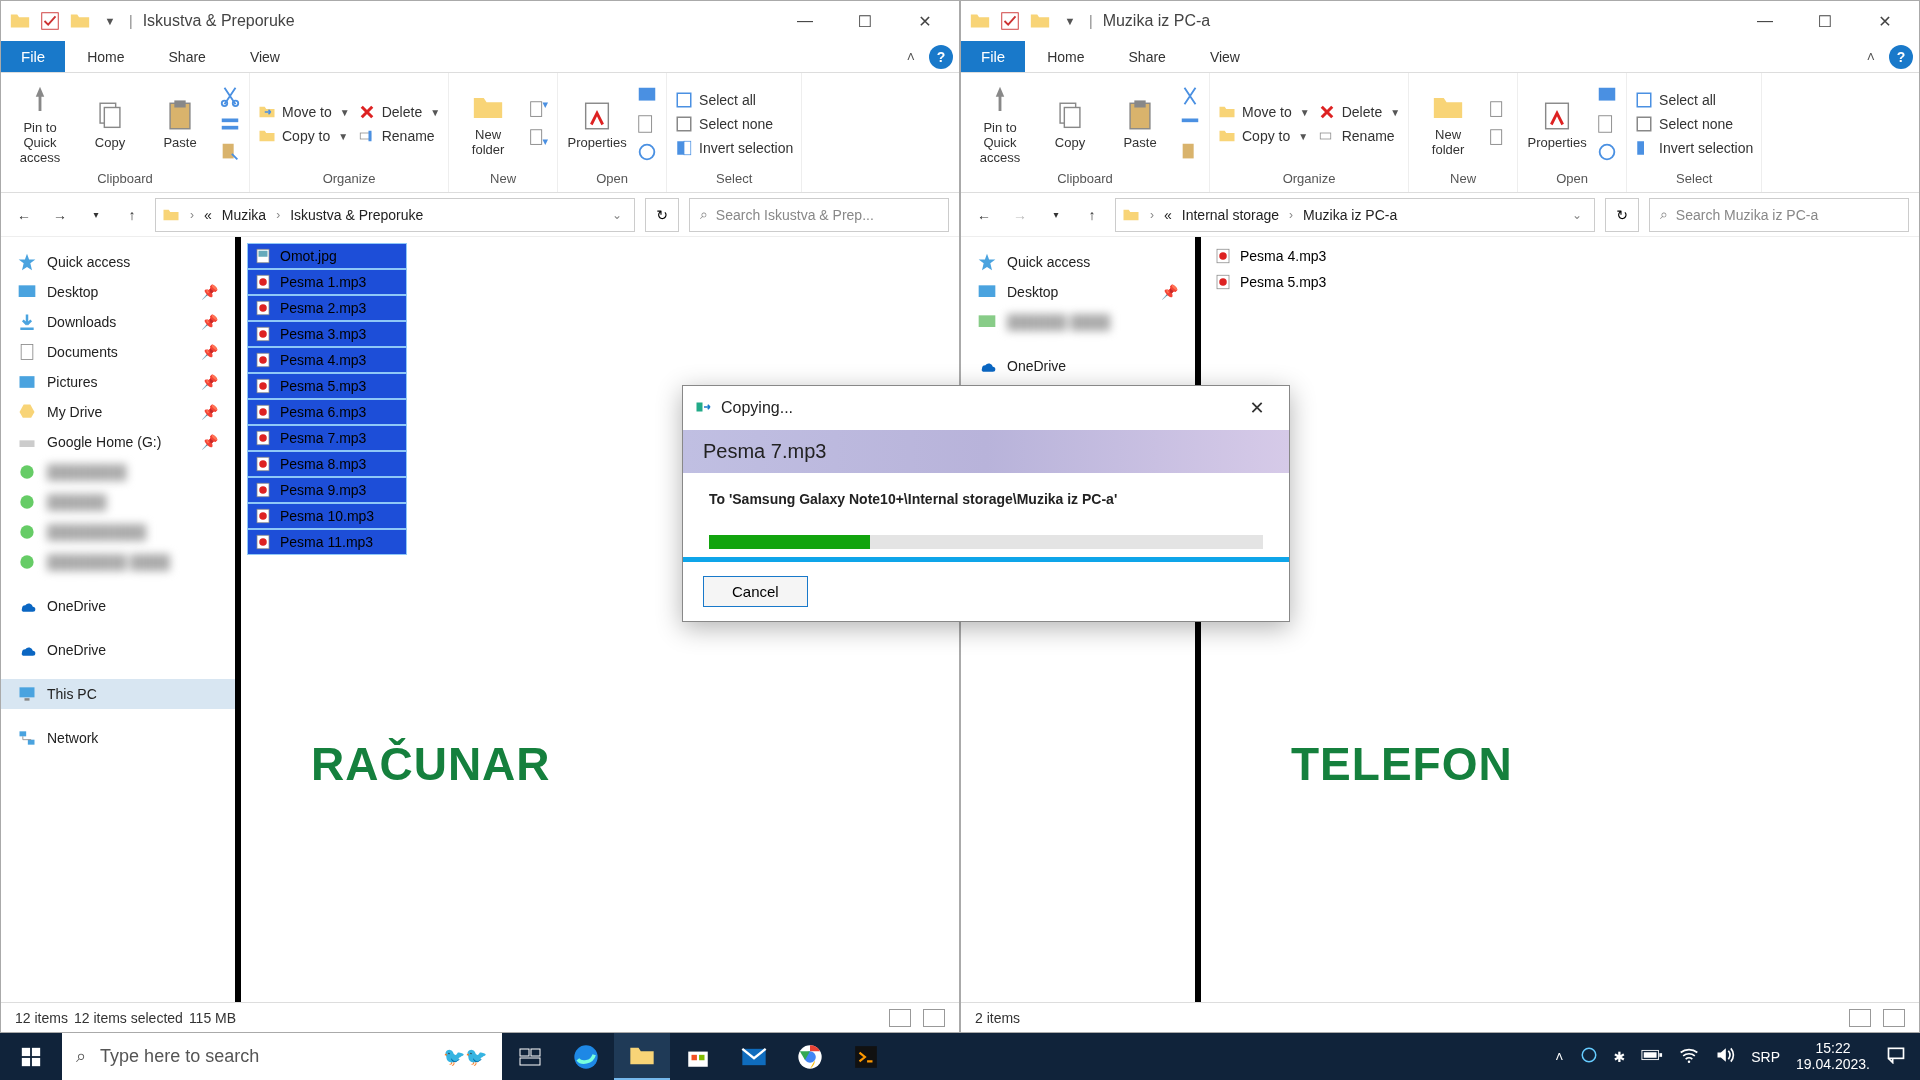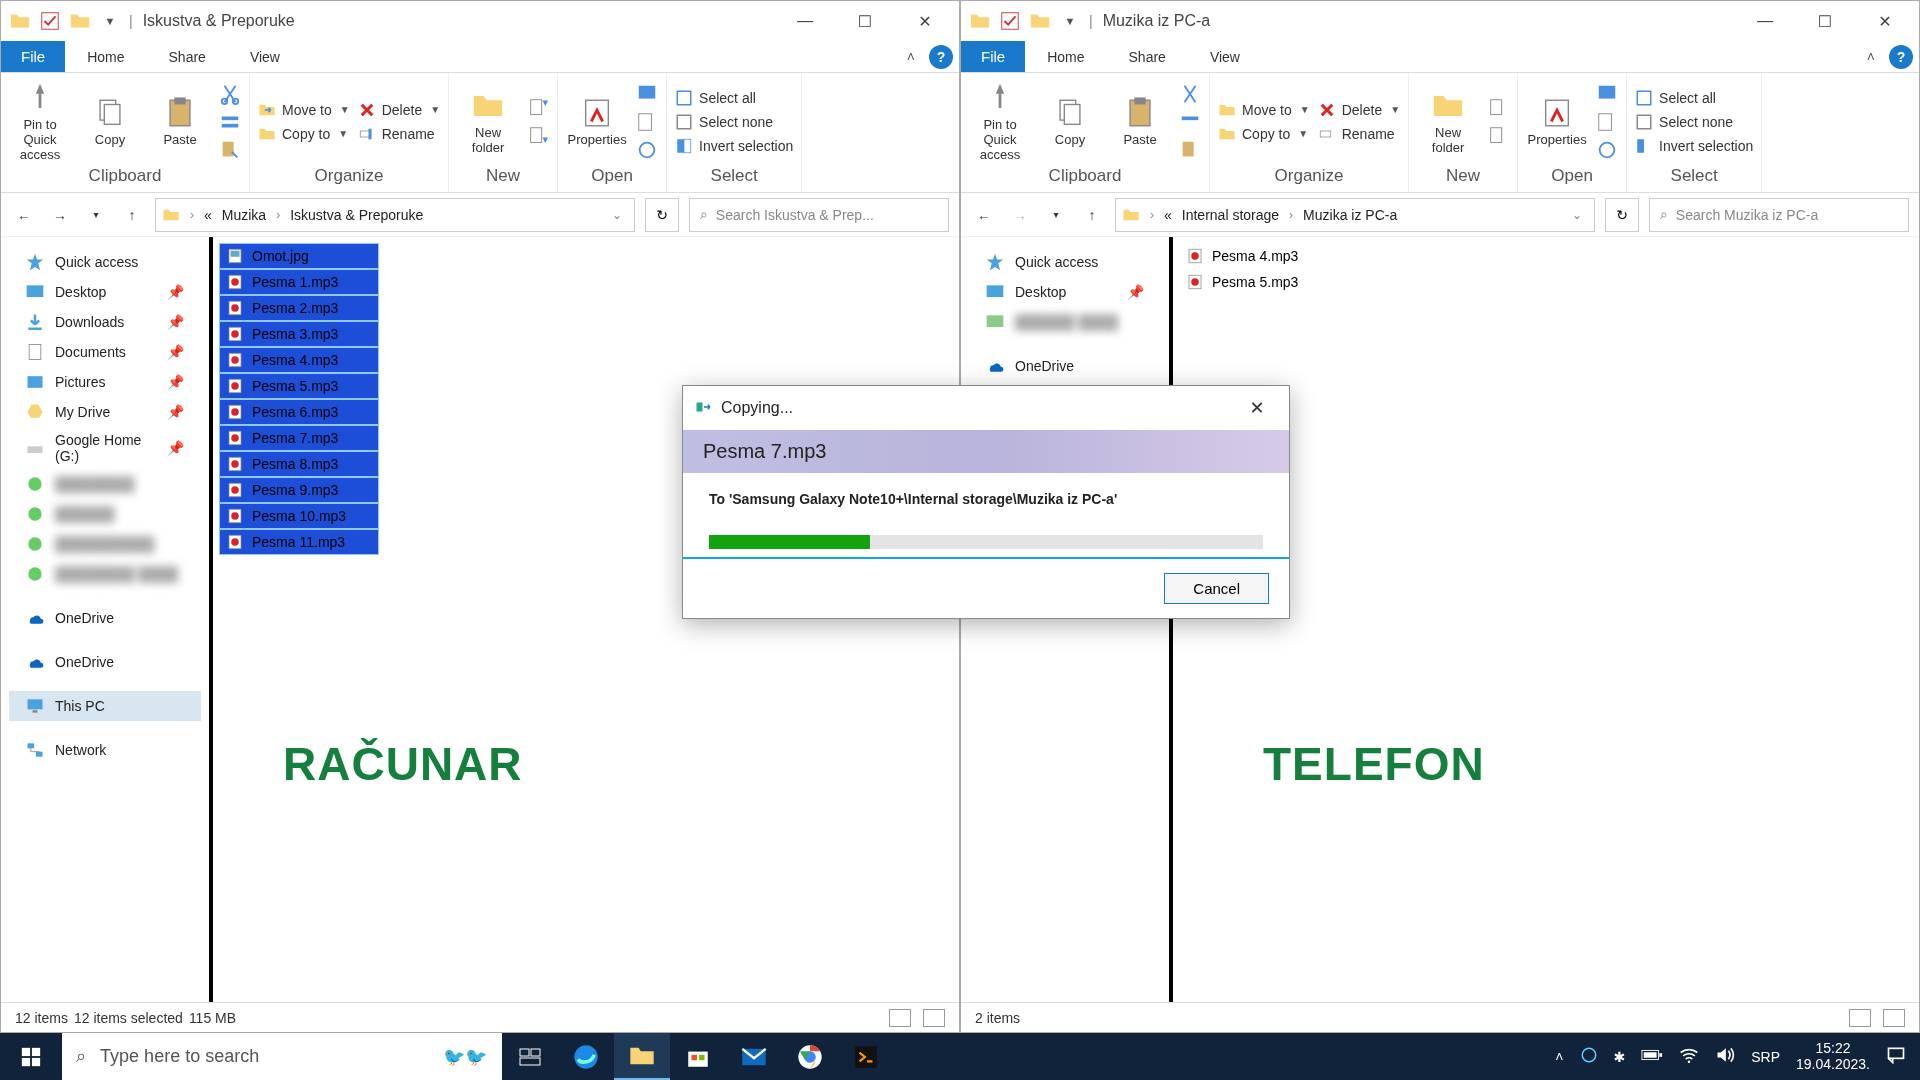--- a/index.html
+++ b/index.html
@@ -18,41 +18,41 @@
 .tabs-row { height: 32px; display: flex; align-items: stretch; border-bottom: 1px solid #ddd; }
 .filetab { background: #1979ca; color: #fff; padding: 0 20px; display: flex; align-items: center; font-size: 15px; }
 .tab { padding: 0 22px; display: flex; align-items: center; color: #333; }
 .tabs-row .tab-spacer { flex: 1; }
 .tabs-row .help-ic { width: 24px; height:24px; border-radius:50%; background:#1979ca; color:#fff; display:flex; align-items:center; justify-content:center; margin:4px 6px; font-weight:bold; }
 .tabs-row .chev { display:flex; align-items:center; padding:0 8px; color:#555; }
 
 .ribbon { height: 120px; border-bottom: 1px solid #ddd; display: flex; }
 .ribbon-group { display:flex; flex-direction:column; align-items:center; padding: 4px 8px; border-right: 1px solid #eee; }
 .ribbon-group .rg-body { flex:1; display:flex; align-items:center; gap:8px; }
-.ribbon-group .rg-label { font-size: 17px; color:#555; padding-bottom:2px; }
+.ribbon-group .rg-label { font-size: 13px; color:#555; padding-bottom:2px; }
 .rb-big { display:flex; flex-direction:column; align-items:center; gap:2px; font-size:13px; color:#333; width:62px; text-align:center; }
 .rb-big svg { width:34px; height:34px; }
 .rb-list { display:flex; flex-direction:column; gap:6px; }
 .rb-item { display:flex; align-items:center; gap:6px; font-size:14px; color:#333; white-space:nowrap; }
 .rb-item svg,.rb-item .ic { width:18px; height:18px; }
 .rb-item .drop { font-size:10px; color:#555; margin-left:2px; }
 .rb-small-col { display:flex; flex-direction:column; gap:6px; }
 .rb-small-ic { width:22px; height:22px; }
 
 .addr-row { height: 44px; display:flex; align-items:center; gap:10px; padding: 0 10px; border-bottom:1px solid #eee; }
 .nav-arrow { width:26px; height:26px; display:flex; align-items:center; justify-content:center; color:#333; }
 .nav-arrow.disabled { color:#bbb; }
 .addr-bar { flex:1; height:34px; border:1px solid #ccc; display:flex; align-items:center; padding:0 6px; gap:4px; }
 .addr-bar .crumb { display:flex; align-items:center; color:#222; }
 .addr-bar .sep { color:#888; padding:0 6px; font-size:12px; }
 .refresh-btn { width:34px; height:34px; border:1px solid #ccc; display:flex; align-items:center; justify-content:center; }
 .search-box { width:260px; height:34px; border:1px solid #ccc; display:flex; align-items:center; padding:0 10px; color:#888; gap:8px; }
 
 .body-row { flex:1; display:flex; min-height:0; }
-.navpane { width:212px; border-right:4px solid #000000; overflow:auto; padding:10px 8px; }
+.navpane { width:240px; border-right:6px solid #000000; overflow:auto; padding:10px 0; }
 .np-item { display:flex; align-items:center; gap:10px; padding:5px 16px; color:#222; }
 .np-item svg { width:20px; height:20px; flex-shrink:0; }
 .np-item.selected { background:#d8e6f2; }
 .np-item .pin { margin-left:auto; color:#888; }
 .np-spacer { height:14px; }
 .np-item.blur .lbl { filter: blur(4px); color:#aaa; }
 
 .content-area { flex:1; position:relative; padding:6px; overflow:auto; }
 .file-row { display:flex; align-items:center; gap:8px; padding:3px 6px; width: 160px; border:1px solid transparent; }
 .file-row.sel { background:#1d4ed8; border-color:#8fc8f7; }
@@ -66,21 +66,21 @@
 .copy-dialog { position:absolute; left:682px; top:385px; width:608px; background:#fff; border:1px solid #888; box-shadow:0 6px 24px rgba(0,0,0,.3); z-index:50; }
 .copy-dialog .dlg-title { display:flex; align-items:center; padding:8px 12px; }
 .copy-dialog .dlg-title .t { font-size:16px; color:#222; margin-left:8px; }
 .copy-dialog .dlg-title .sp { flex:1; }
 .copy-dialog .dlg-title .x { width:40px; height:28px; display:flex; align-items:center; justify-content:center; font-size:18px; color:#333; }
 .dlg-banner { background:linear-gradient(90deg,#c0bfe2,#b8b3da,#d6cae8); padding:10px 20px; font-size:20px; color:#222; }
 .dlg-body { padding:18px 26px 8px;font-weight:bold; }
 .dlg-dest { color:#222; margin-bottom:28px; }
 .progress { height:14px; background:#e4e4e4; position:relative; }
 .progress .bar { position:absolute; left:0; top:0; bottom:0; background:#12a40e; }
-.dlg-footer { border-top:2px solid #0ea5e9; padding:14px 20px; display:flex; justify-content:flex-end; }
+.dlg-footer { border-top:5px solid #0ea5e9; padding:14px 20px; display:flex; }
 .dlg-btn { border:1px solid #1979ca; background:#f5f5f5; padding:6px 28px; font-size:15px; }
 
 .taskbar { position:absolute; left:0; right:0; bottom:0; height:47px; background:#10233a; display:flex; align-items:center; color:#fff; }
 .task-btn { width:62px; height:47px; display:flex; align-items:center; justify-content:center; }
 .search-bar { flex:0 0 440px; height:47px; background:#fff; display:flex; align-items:center; color:#555; padding:0 14px; gap:14px; font-size:18px; }
 .tray { margin-left:auto; display:flex; align-items:center; gap:16px; padding-right:14px; color:#fff; }
 .tray .clock { text-align:center; line-height:1.1; font-size:14px; }
 .tb-app { width:56px; height:47px; display:flex; align-items:center; justify-content:center; }
 .tb-app.active { background:#1f3a57; border-bottom:2px solid #76b9ed; }
 

